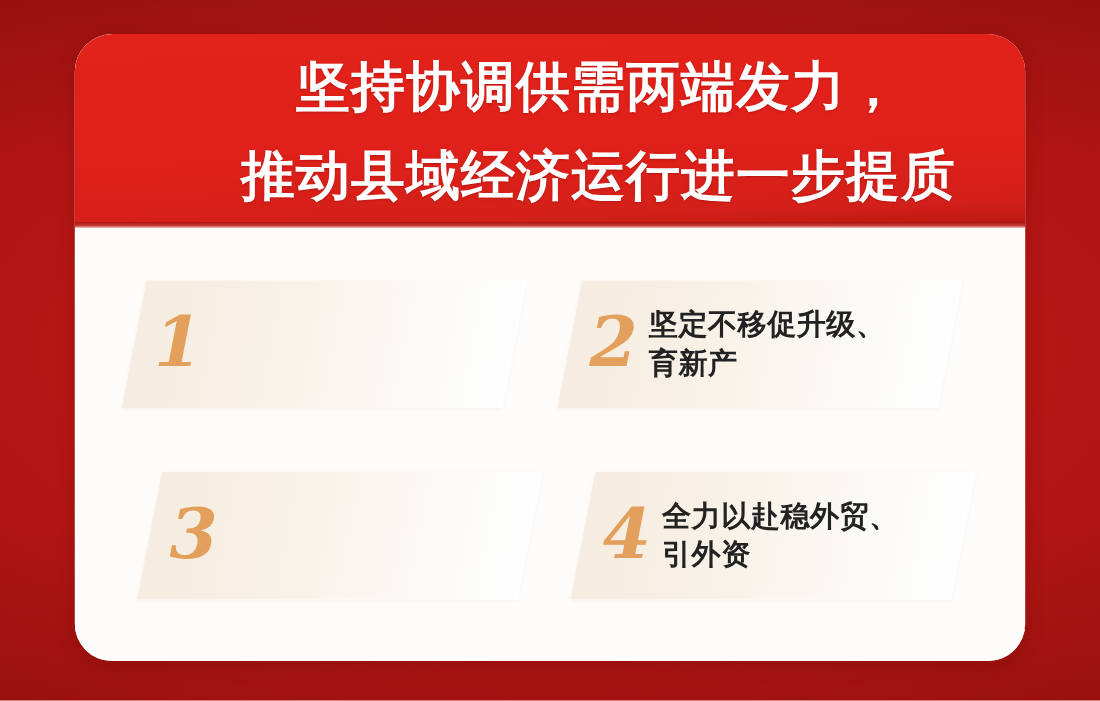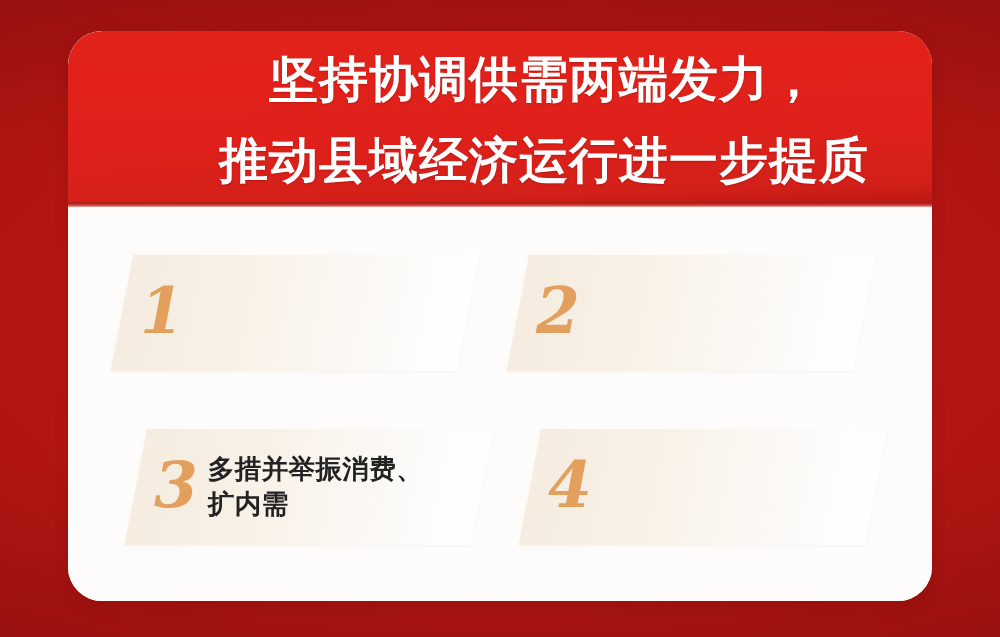--- a/index.html
+++ b/index.html
@@ -212,40 +212,42 @@
             <div class="plate"></div>
             <div class="item-inner">
               <div class="num">1</div>
             </div>
           </div>
 
           <div class="item c2">
             <div class="plate"></div>
             <div class="item-inner">
               <div class="num">2</div>
+              <div class="label">坚定不移促升级、
+育新产</div>
             </div>
           </div>
 
         </div>
 
         <div class="row r2">
 
           <div class="item c1">
             <div class="plate"></div>
             <div class="item-inner">
               <div class="num">3</div>
-              <div class="label">多措并举振消费、
-扩内需</div>
             </div>
           </div>
 
           <div class="item c2">
             <div class="plate"></div>
             <div class="item-inner">
               <div class="num">4</div>
+              <div class="label">全力以赴稳外贸、
+引外资</div>
             </div>
           </div>
 
         </div>
 
       </div>
     </div>
 
   </div>
 </div>

